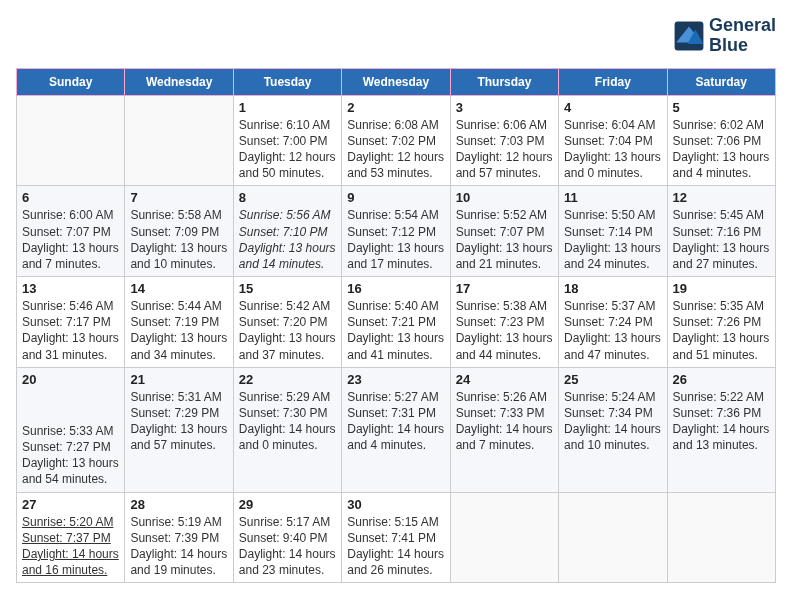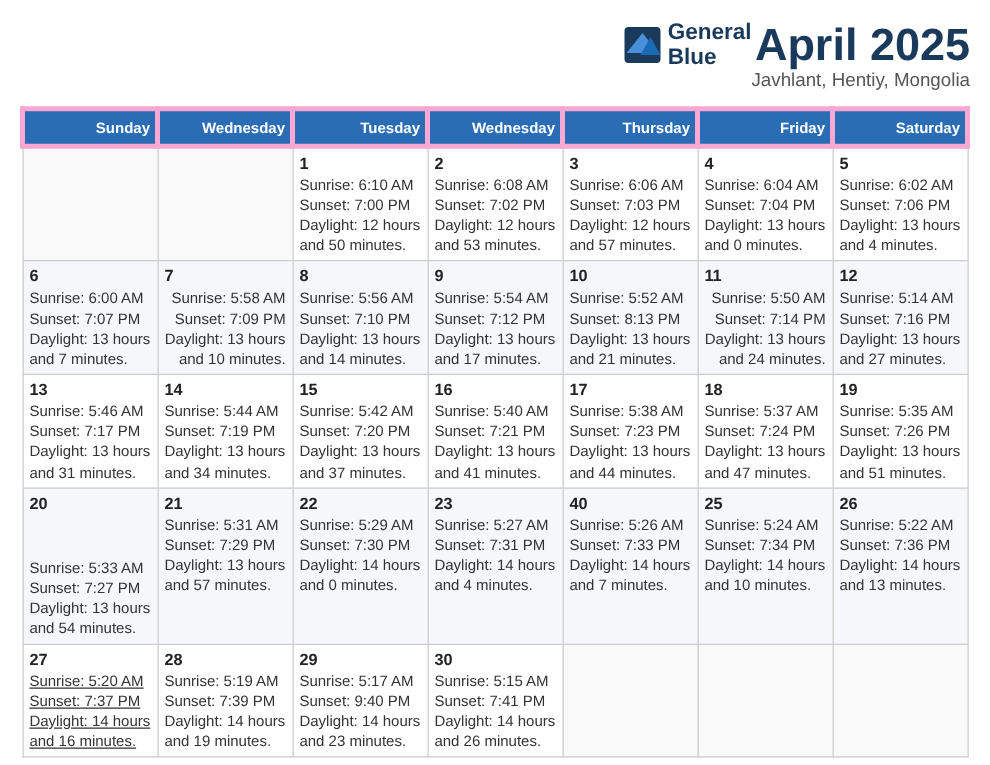--- a/index.html
+++ b/index.html
@@ -48,22 +48,22 @@
       width: 100%;
       border-collapse: collapse;
       table-layout: fixed;
     }
     thead th {
       background-color: #2a6db5;
       color: #fff;
       font-size: 12px;
       font-weight: bold;
       padding: 6px 4px;
-      text-align: right;
-      border: 4px solid #f9a8d4;
+      text-align: center;
+      border: 1px solid #f9a8d4;
     }
     tbody td {
       border: 1px solid #ccc;
       vertical-align: top;
       padding: 4px 5px;
       height: 88px;
       background: #fff;
     }
     tbody tr:nth-child(even) td {
       background: #f5f7fa;
@@ -91,24 +91,20 @@
     <svg class="logo-icon" viewBox="0 0 40 40">
       <rect x="2" y="2" width="36" height="36" rx="4" fill="#1a3a5c"></rect>
       <polygon points="20,8 36,28 4,28" fill="#4a90d9"></polygon>
       <polygon points="28,12 38,30 18,30" fill="#1a6ab5"></polygon>
     </svg>
     <div class="logo-text">
       <div>General</div>
       <div>Blue</div>
     </div>
   </div>
-  <div class="title-block">
-    <div class="month-title">April 2025</div>
-    <div class="subtitle">Javhlant, Hentiy, Mongolia</div>
-  </div>
 </div>
 
 <table>
   <thead>
     <tr id="header-row">
         <th>Sunday</th>
         <th>Wednesday</th>
         <th>Tuesday</th>
         <th>Wednesday</th>
         <th>Thursday</th>
@@ -159,56 +155,56 @@
       <tr>
         <td>
           <div class="day-number">6</div>
           <div class="day-info" style="white-space: pre-line;">Sunrise: 6:00 AM
 Sunset: 7:07 PM
 Daylight: 13 hours
 and 7 minutes.</div>
         </td>
         <td>
           <div class="day-number">7</div>
-          <div class="day-info" style="white-space: pre-line; text-align: right;">Sunrise: 5:58 AM
+          <div class="day-info" style="white-space: pre-line;">Sunrise: 5:58 AM
 Sunset: 7:09 PM
 Daylight: 13 hours
 and 10 minutes.</div>
         </td>
         <td>
           <div class="day-number">8</div>
-          <div class="day-info" style="white-space: pre-line;">Sunrise: 5:56 AM
+          <div class="day-info" style="white-space: pre-line; font-style: italic;">Sunrise: 5:56 AM
 Sunset: 7:10 PM
 Daylight: 13 hours
 and 14 minutes.</div>
         </td>
         <td>
           <div class="day-number">9</div>
           <div class="day-info" style="white-space: pre-line;">Sunrise: 5:54 AM
 Sunset: 7:12 PM
 Daylight: 13 hours
 and 17 minutes.</div>
         </td>
         <td>
           <div class="day-number">10</div>
           <div class="day-info" style="white-space: pre-line;">Sunrise: 5:52 AM
-Sunset: 8:13 PM
+Sunset: 7:07 PM
 Daylight: 13 hours
 and 21 minutes.</div>
         </td>
         <td>
           <div class="day-number">11</div>
-          <div class="day-info" style="white-space: pre-line; text-align: right;">Sunrise: 5:50 AM
+          <div class="day-info" style="white-space: pre-line;">Sunrise: 5:50 AM
 Sunset: 7:14 PM
 Daylight: 13 hours
 and 24 minutes.</div>
         </td>
         <td>
           <div class="day-number">12</div>
-          <div class="day-info" style="white-space: pre-line;">Sunrise: 5:14 AM
+          <div class="day-info" style="white-space: pre-line;">Sunrise: 5:45 AM
 Sunset: 7:16 PM
 Daylight: 13 hours
 and 27 minutes.</div>
         </td>
       </tr>
       <tr>
         <td>
           <div class="day-number">13</div>
           <div class="day-info" style="white-space: pre-line;">Sunrise: 5:46 AM
 Sunset: 7:17 PM
@@ -281,21 +277,21 @@
 and 0 minutes.</div>
         </td>
         <td>
           <div class="day-number">23</div>
           <div class="day-info" style="white-space: pre-line;">Sunrise: 5:27 AM
 Sunset: 7:31 PM
 Daylight: 14 hours
 and 4 minutes.</div>
         </td>
         <td>
-          <div class="day-number">40</div>
+          <div class="day-number">24</div>
           <div class="day-info" style="white-space: pre-line;">Sunrise: 5:26 AM
 Sunset: 7:33 PM
 Daylight: 14 hours
 and 7 minutes.</div>
         </td>
         <td>
           <div class="day-number">25</div>
           <div class="day-info" style="white-space: pre-line;">Sunrise: 5:24 AM
 Sunset: 7:34 PM
 Daylight: 14 hours

